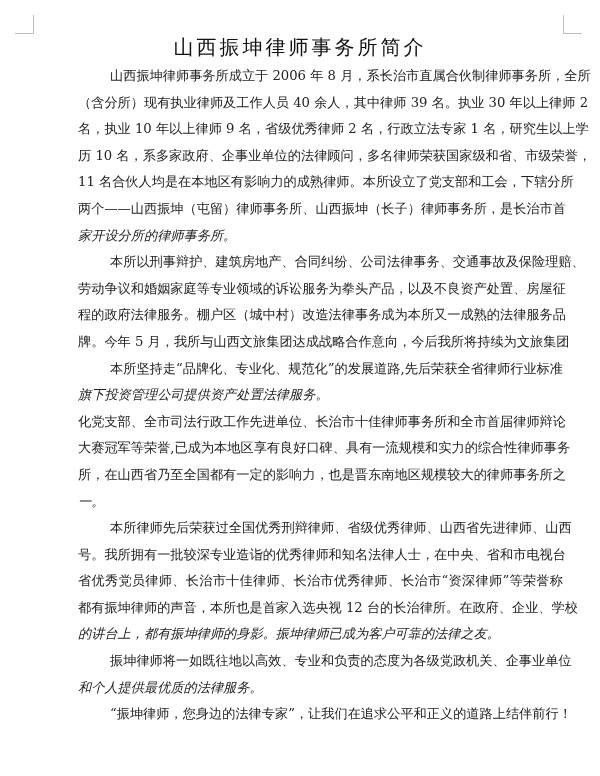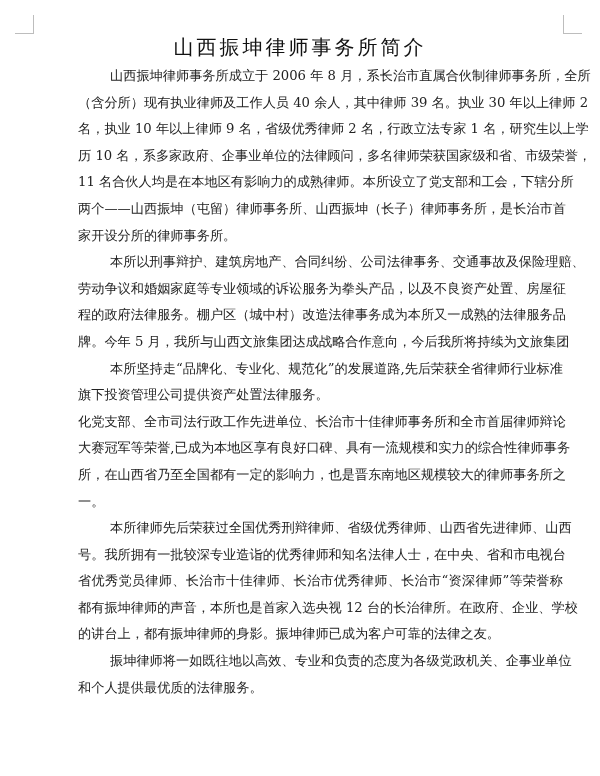--- a/index.html
+++ b/index.html
@@ -12,21 +12,21 @@
   .corner.tr { left:563px; top:15px; border-left-width:1px; border-bottom-width:1px; }
   .title {
     position:absolute; left:0; width:600px; top:33px; text-align:center;
     font-size:20px; letter-spacing:3px; color:#111; line-height:28px;
   }
   .body { position:absolute; left:30px; top:63px; width:533px; }
   .line {
     height:26.6px; line-height:26.6px; font-size:13.2px; white-space:nowrap;
     text-align:justify; text-align-last:justify; color:#222;margin-left:48px;
   }
-  .line.last { text-align-last:left; }
+  .line.last { text-align-last:left;font-style:italic; }
   .line.indent { padding-left:32px; }
 </style>
 </head>
 <body>
 
 <div class="corner tl"></div>
 <div class="corner tr"></div>
 
 <div class="title">山西振坤律师事务所简介</div>
 
@@ -48,13 +48,14 @@
     <div class="line">大赛冠军等荣誉,已成为本地区享有良好口碑、具有一流规模和实力的综合性律师事务</div>
     <div class="line">所，在山西省乃至全国都有一定的影响力，也是晋东南地区规模较大的律师事务所之</div>
     <div class="line last">一。</div>
     <div class="line indent">本所律师先后荣获过全国优秀刑辩律师、省级优秀律师、山西省先进律师、山西</div>
     <div class="line">号。我所拥有一批较深专业造诣的优秀律师和知名法律人士，在中央、省和市电视台</div>
     <div class="line">省优秀党员律师、长治市十佳律师、长治市优秀律师、长治市“资深律师”等荣誉称</div>
     <div class="line">都有振坤律师的声音，本所也是首家入选央视 12 台的长治律所。在政府、企业、学校</div>
     <div class="line last">的讲台上，都有振坤律师的身影。振坤律师已成为客户可靠的法律之友。</div>
     <div class="line indent">振坤律师将一如既往地以高效、专业和负责的态度为各级党政机关、企事业单位</div>
     <div class="line last">和个人提供最优质的法律服务。</div>
+    <div class="line indent">“振坤律师，您身边的法律专家”，让我们在追求公平和正义的道路上结伴前行！</div>
   </div>
 
 </body></html>

